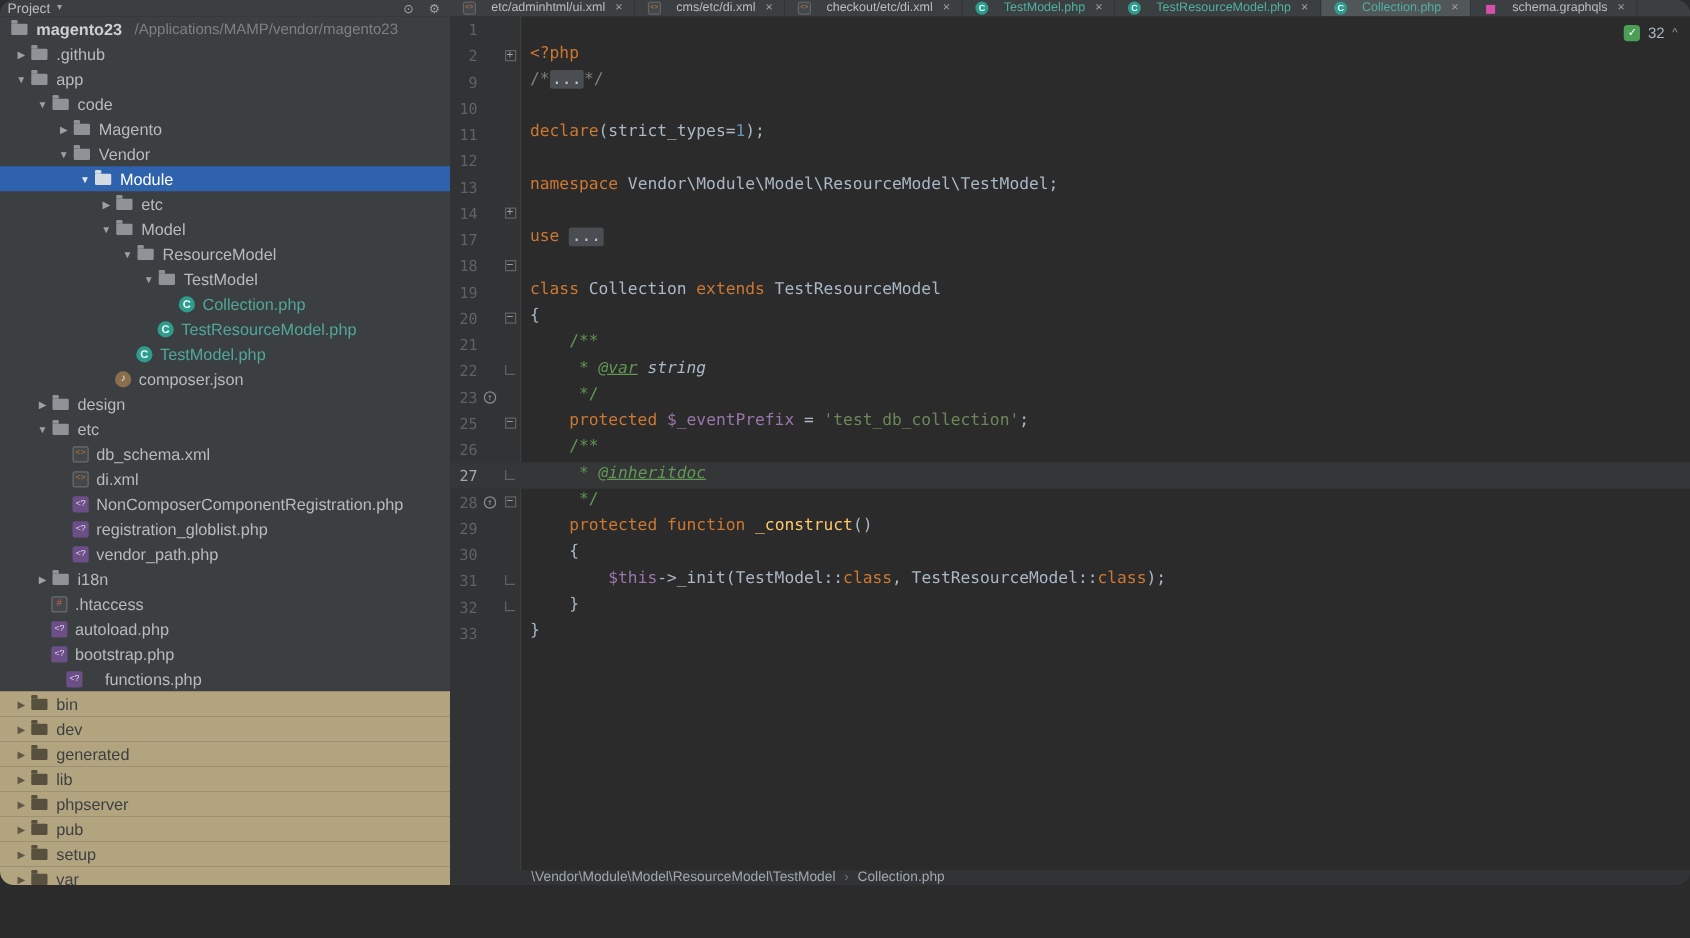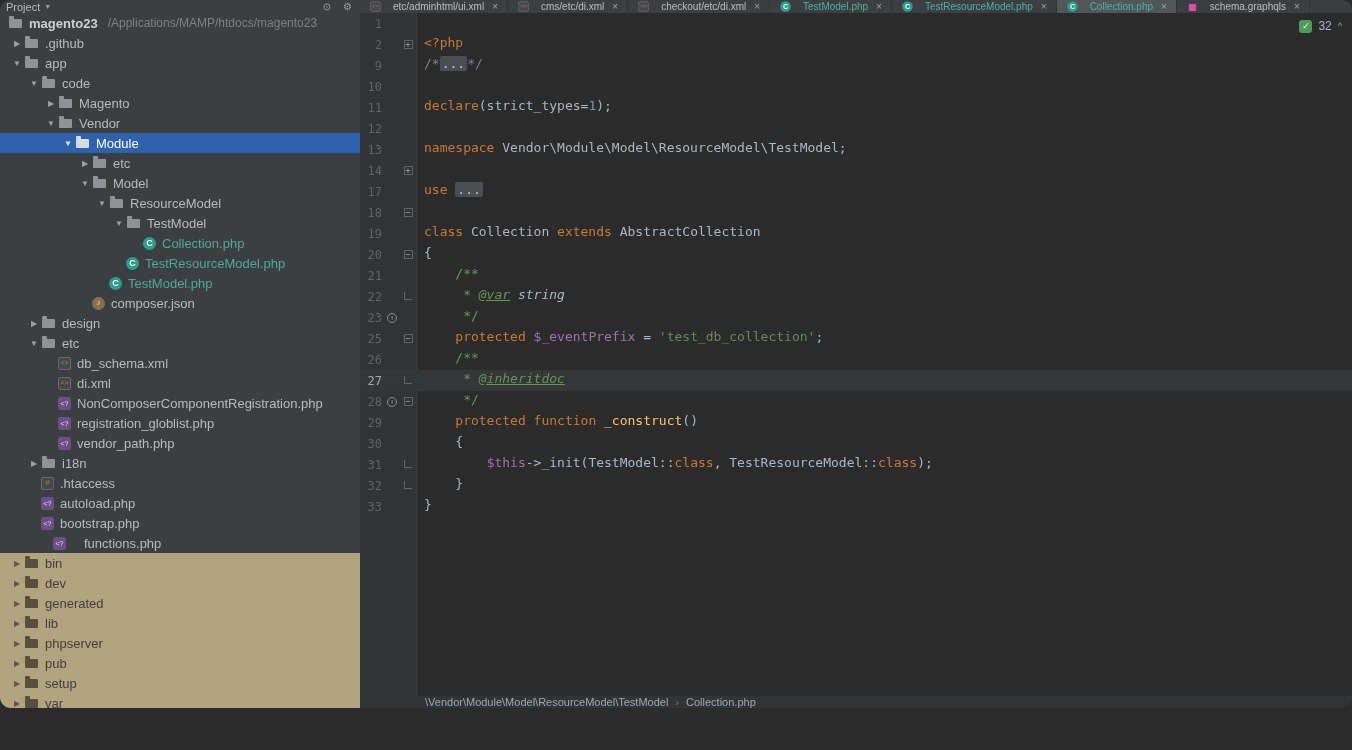--- a/index.html
+++ b/index.html
@@ -135,21 +135,21 @@
           <span class="tab-label">schema.graphqls</span>
           <span class="tab-close">×</span>
         </div>
       </div>
   </div>
 
   <div class="project">
       <div class="trow bold" style="padding-left: 8px;">
         <span class="ic icon-folder"></span>
         <span class="tlabel">magento23</span>
-        <span class="tnote">/Applications/MAMP/htdocs/magento23</span>
+        <span class="tnote">/Applications/MAMP/vendor/magento23</span>
       </div>
       <div class="trow" style="padding-left: 10px;">
         <span class="chev">▶</span>
         <span class="ic icon-folder"></span>
         <span class="tlabel">.github</span>
       </div>
       <div class="trow" style="padding-left: 10px;">
         <span class="chev">▼</span>
         <span class="ic icon-folder"></span>
         <span class="tlabel">app</span>
@@ -326,21 +326,21 @@
     <div class="lines">
         <div class="eline"><span class="lnum">1</span><span class="gslot"></span><span class="fslot"></span><span class="codetxt"><span class="c-kw">&lt;?php</span></span></div>
         <div class="eline"><span class="lnum">2</span><span class="gslot"></span><span class="fslot"><span class="fm">+</span></span><span class="codetxt"><span class="c-com">/*</span><span class="c-fold">...</span><span class="c-com">*/</span></span></div>
         <div class="eline"><span class="lnum">9</span><span class="gslot"></span><span class="fslot"></span><span class="codetxt"></span></div>
         <div class="eline"><span class="lnum">10</span><span class="gslot"></span><span class="fslot"></span><span class="codetxt"><span class="c-kw">declare</span><span class="c-txt">(strict_types=</span><span class="c-num">1</span><span class="c-txt">);</span></span></div>
         <div class="eline"><span class="lnum">11</span><span class="gslot"></span><span class="fslot"></span><span class="codetxt"></span></div>
         <div class="eline"><span class="lnum">12</span><span class="gslot"></span><span class="fslot"></span><span class="codetxt"><span class="c-kw">namespace </span><span class="c-txt">Vendor\Module\Model\ResourceModel\TestModel;</span></span></div>
         <div class="eline"><span class="lnum">13</span><span class="gslot"></span><span class="fslot"></span><span class="codetxt"></span></div>
         <div class="eline"><span class="lnum">14</span><span class="gslot"></span><span class="fslot"><span class="fm">+</span></span><span class="codetxt"><span class="c-kw">use </span><span class="c-fold">...</span></span></div>
         <div class="eline"><span class="lnum">17</span><span class="gslot"></span><span class="fslot"></span><span class="codetxt"></span></div>
-        <div class="eline"><span class="lnum">18</span><span class="gslot"></span><span class="fslot"><span class="fm">−</span></span><span class="codetxt"><span class="c-kw">class </span><span class="c-txt">Collection </span><span class="c-kw">extends </span><span class="c-txt">AbstractCollection</span></span></div>
+        <div class="eline"><span class="lnum">18</span><span class="gslot"></span><span class="fslot"><span class="fm">−</span></span><span class="codetxt"><span class="c-kw">class </span><span class="c-txt">Collection </span><span class="c-kw">extends </span><span class="c-txt">TestResourceModel</span></span></div>
         <div class="eline"><span class="lnum">19</span><span class="gslot"></span><span class="fslot"></span><span class="codetxt"><span class="c-txt">{</span></span></div>
         <div class="eline"><span class="lnum">20</span><span class="gslot"></span><span class="fslot"><span class="fm">−</span></span><span class="codetxt"><span class="c-doc">    /**</span></span></div>
         <div class="eline"><span class="lnum">21</span><span class="gslot"></span><span class="fslot"></span><span class="codetxt"><span class="c-doc">     * </span><span class="c-tag">@var</span><span class="c-typ"> string</span></span></div>
         <div class="eline"><span class="lnum">22</span><span class="gslot"></span><span class="fslot"><span class="fm-end"></span></span><span class="codetxt"><span class="c-doc">     */</span></span></div>
         <div class="eline"><span class="lnum">23</span><span class="gslot"><span class="ovr">↑</span></span><span class="fslot"></span><span class="codetxt"><span class="c-txt">    </span><span class="c-kw">protected </span><span class="c-var">$_eventPrefix</span><span class="c-txt"> = </span><span class="c-str">'test_db_collection'</span><span class="c-txt">;</span></span></div>
         <div class="eline"><span class="lnum">25</span><span class="gslot"></span><span class="fslot"><span class="fm">−</span></span><span class="codetxt"><span class="c-doc">    /**</span></span></div>
         <div class="eline"><span class="lnum">26</span><span class="gslot"></span><span class="fslot"></span><span class="codetxt"><span class="c-doc">     * </span><span class="c-tag">@inheritdoc</span></span></div>
         <div class="eline cur"><span class="lnum">27</span><span class="gslot"></span><span class="fslot"><span class="fm-end"></span></span><span class="codetxt"><span class="c-doc">     */</span></span></div>
         <div class="eline"><span class="lnum">28</span><span class="gslot"><span class="ovr">↑</span></span><span class="fslot"><span class="fm">−</span></span><span class="codetxt"><span class="c-txt">    </span><span class="c-kw">protected </span><span class="c-kw">function </span><span class="c-fn">_construct</span><span class="c-txt">()</span></span></div>
         <div class="eline"><span class="lnum">29</span><span class="gslot"></span><span class="fslot"></span><span class="codetxt"><span class="c-txt">    {</span></span></div>

